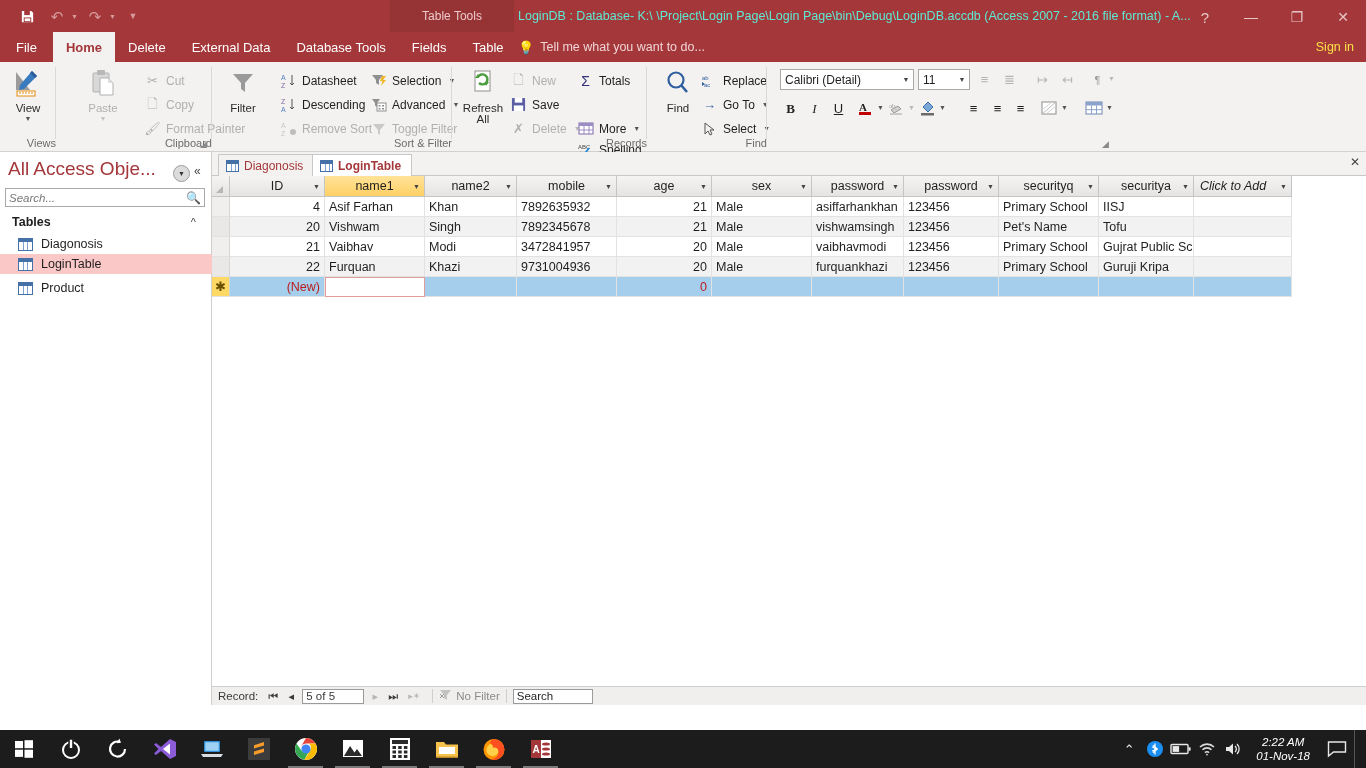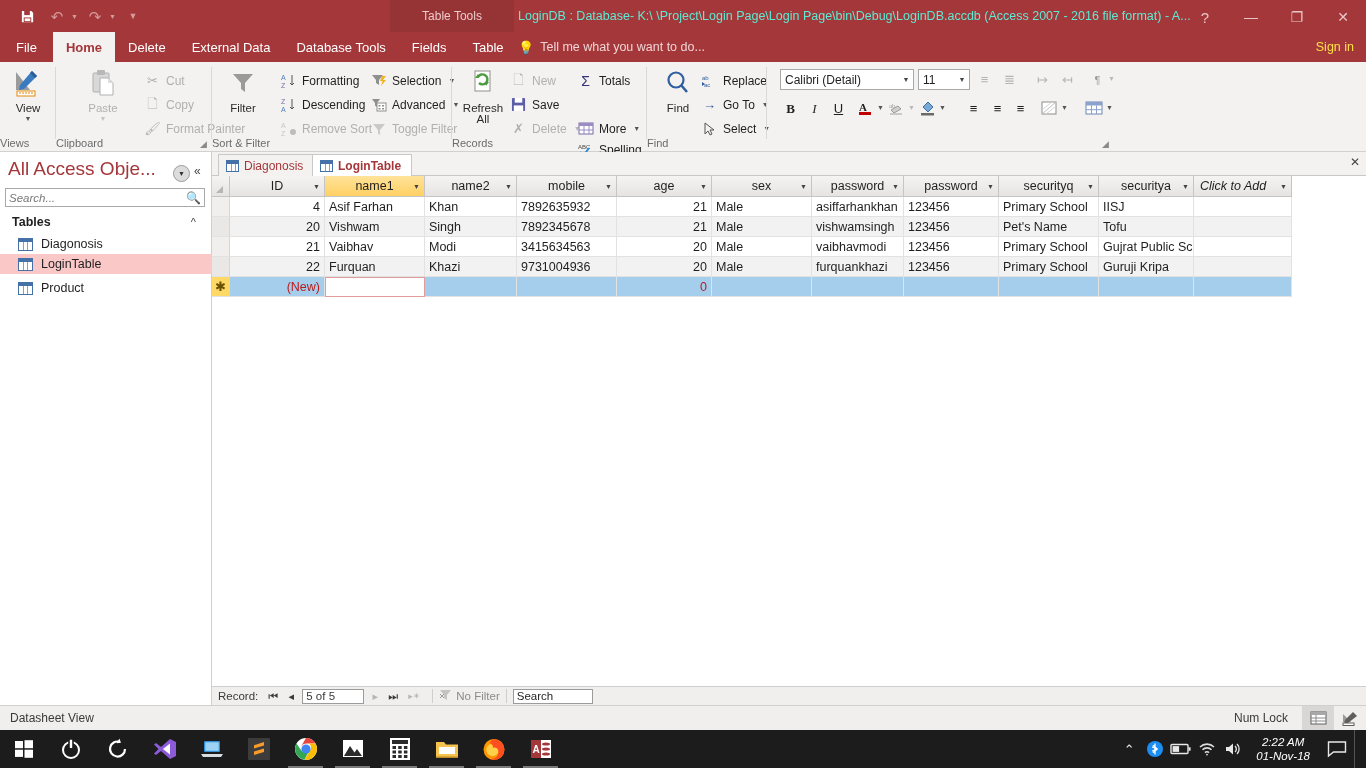--- a/index.html
+++ b/index.html
@@ -66,21 +66,21 @@
   }
 
   
   .ribbon {
     position: absolute; top: 62px; left: 0; width: 1366px; height: 90px;
     background: #f4f2f1; border-bottom: 1px solid #d4d0cd;
   }
   .rgroup { position: absolute; top: 0; height: 90px; }
   .rgroup .sep { position: absolute; right: 0; top: 5px; width: 1px; height: 72px; background: #dcd8d5; }
   .glabel {
-    position: absolute; bottom: 3px; left: 0; width: 100%; text-align: left;
+    position: absolute; bottom: 3px; left: 0; width: 100%; text-align: right;
     font-size: 11px; color: #6b6b6b;
   }
   .glaunch { position: absolute; bottom: 3px; right: 5px; font-size: 9px; color: #8a8a8a; }
 
   .bigbtn {
     position: absolute; display: flex; flex-direction: column; align-items: center;
     width: 54px; top: 4px;
   }
   .bigbtn .ic { height: 34px; display:flex; align-items:center; justify-content:center; }
   .bigbtn .lbl { font-size: 11.5px; color: #2b2b2b; margin-top: 2px; text-align:center; line-height:1.05; }
@@ -391,21 +391,21 @@
         <div class="lbl">Filter</div>
       </div>
       <div class="smbtn" style="left:68px; top:8px;">
         <span class="ic">
           <svg width="16" height="16" viewBox="0 0 16 16">
               <text x="0" y="7" font-size="7" fill="#4a7ebb" font-family="Liberation Sans">A</text>
               <text x="0" y="15" font-size="7" fill="#7b68a6" font-family="Liberation Sans">Z</text>
               <path d="M11 2 v10 M11 12 l-2-2 M11 12 l2-2" stroke="#555" fill="none" stroke-width="1"></path>
             </svg>
         </span>
-        <span>Formatting</span>
+        <span>Datasheet</span>
       </div>
       <div class="smbtn" style="left:68px; top:32px;">
         <span class="ic">
           <svg width="16" height="16" viewBox="0 0 16 16">
               <text x="0" y="7" font-size="7" fill="#7b68a6" font-family="Liberation Sans">Z</text>
               <text x="0" y="15" font-size="7" fill="#4a7ebb" font-family="Liberation Sans">A</text>
               <path d="M11 2 v10 M11 12 l-2-2 M11 12 l2-2" stroke="#555" fill="none" stroke-width="1"></path>
             </svg>
         </span>
         <span>Descending</span>
@@ -751,21 +751,21 @@
         <div class="gc" style="width:100px;">Pet's Name</div>
         <div class="gc" style="width:95px;">Tofu</div>
         <div class="gc" style="width:98px;"></div>
       </div>
 
       <div class="grow">
         <div class="rsel" style="width:18px;"></div>
         <div class="gc num" style="width:95px;">21</div>
         <div class="gc" style="width:100px;">Vaibhav</div>
         <div class="gc" style="width:92px;">Modi</div>
-        <div class="gc" style="width:100px;">3415634563</div>
+        <div class="gc" style="width:100px;">3472841957</div>
         <div class="gc num" style="width:95px;">20</div>
         <div class="gc" style="width:100px;">Male</div>
         <div class="gc" style="width:92px;">vaibhavmodi</div>
         <div class="gc" style="width:95px;">123456</div>
         <div class="gc" style="width:100px;">Primary School</div>
         <div class="gc" style="width:95px;">Gujrat Public Sc</div>
         <div class="gc" style="width:98px;"></div>
       </div>
 
       <div class="grow alt">
@@ -816,42 +816,20 @@
             <path d="M1 1 h11 l-4 5 v5 l-3 -2 v-3z" fill="#c3c3c3"></path>
             <path d="M1 9 l4 -4 M1 5 l4 4" stroke="#9a9a9a"></path>
           </svg>
       </span>
       <span>No Filter</span>
     </span>
     <span class="vsep"></span>
     <span class="srchbox">Search</span>
   </div>
 
-  <div class="statusbar">
-    <span class="sb-view">Datasheet View</span>
-    <span class="sb-right">
-      <span class="sb-numlock">Num Lock</span>
-      <span class="sb-vbtn active">
-        <svg width="17" height="14" viewBox="0 0 17 14">
-            <rect x="1" y="1" width="15" height="12" fill="#fff" stroke="#5e5e5e"></rect>
-            <rect x="1" y="1" width="15" height="3" fill="#a8a8a8"></rect>
-            <line x1="6" y1="4" x2="6" y2="13" stroke="#8a8a8a"></line>
-            <line x1="1" y1="7" x2="16" y2="7" stroke="#8a8a8a"></line>
-            <line x1="1" y1="10" x2="16" y2="10" stroke="#8a8a8a"></line>
-          </svg>
-      </span>
-      <span class="sb-vbtn">
-        <svg width="18" height="15" viewBox="0 0 18 15">
-            <path d="M2 3 L2 11 L10 11 Z" fill="#9b9b9b"></path>
-            <path d="M12 1 L16 5 L7 12 L3 13 L4 9 Z" fill="#5f5f5f"></path>
-            <rect x="2" y="12" width="11" height="2.5" fill="#fff" stroke="#5f5f5f"></rect>
-          </svg>
-      </span>
-    </span>
-  </div>
 
   <div class="taskbar">
     <div class="tb-item">
       <svg width="20" height="20" viewBox="0 0 20 20">
           <rect x="1" y="2" width="8" height="7.2" fill="#fff"></rect>
           <rect x="10.5" y="1.2" width="8.5" height="8" fill="#fff"></rect>
           <rect x="1" y="10.7" width="8" height="7.2" fill="#fff"></rect>
           <rect x="10.5" y="10.7" width="8.5" height="8.1" fill="#fff"></rect>
         </svg>
     </div>

